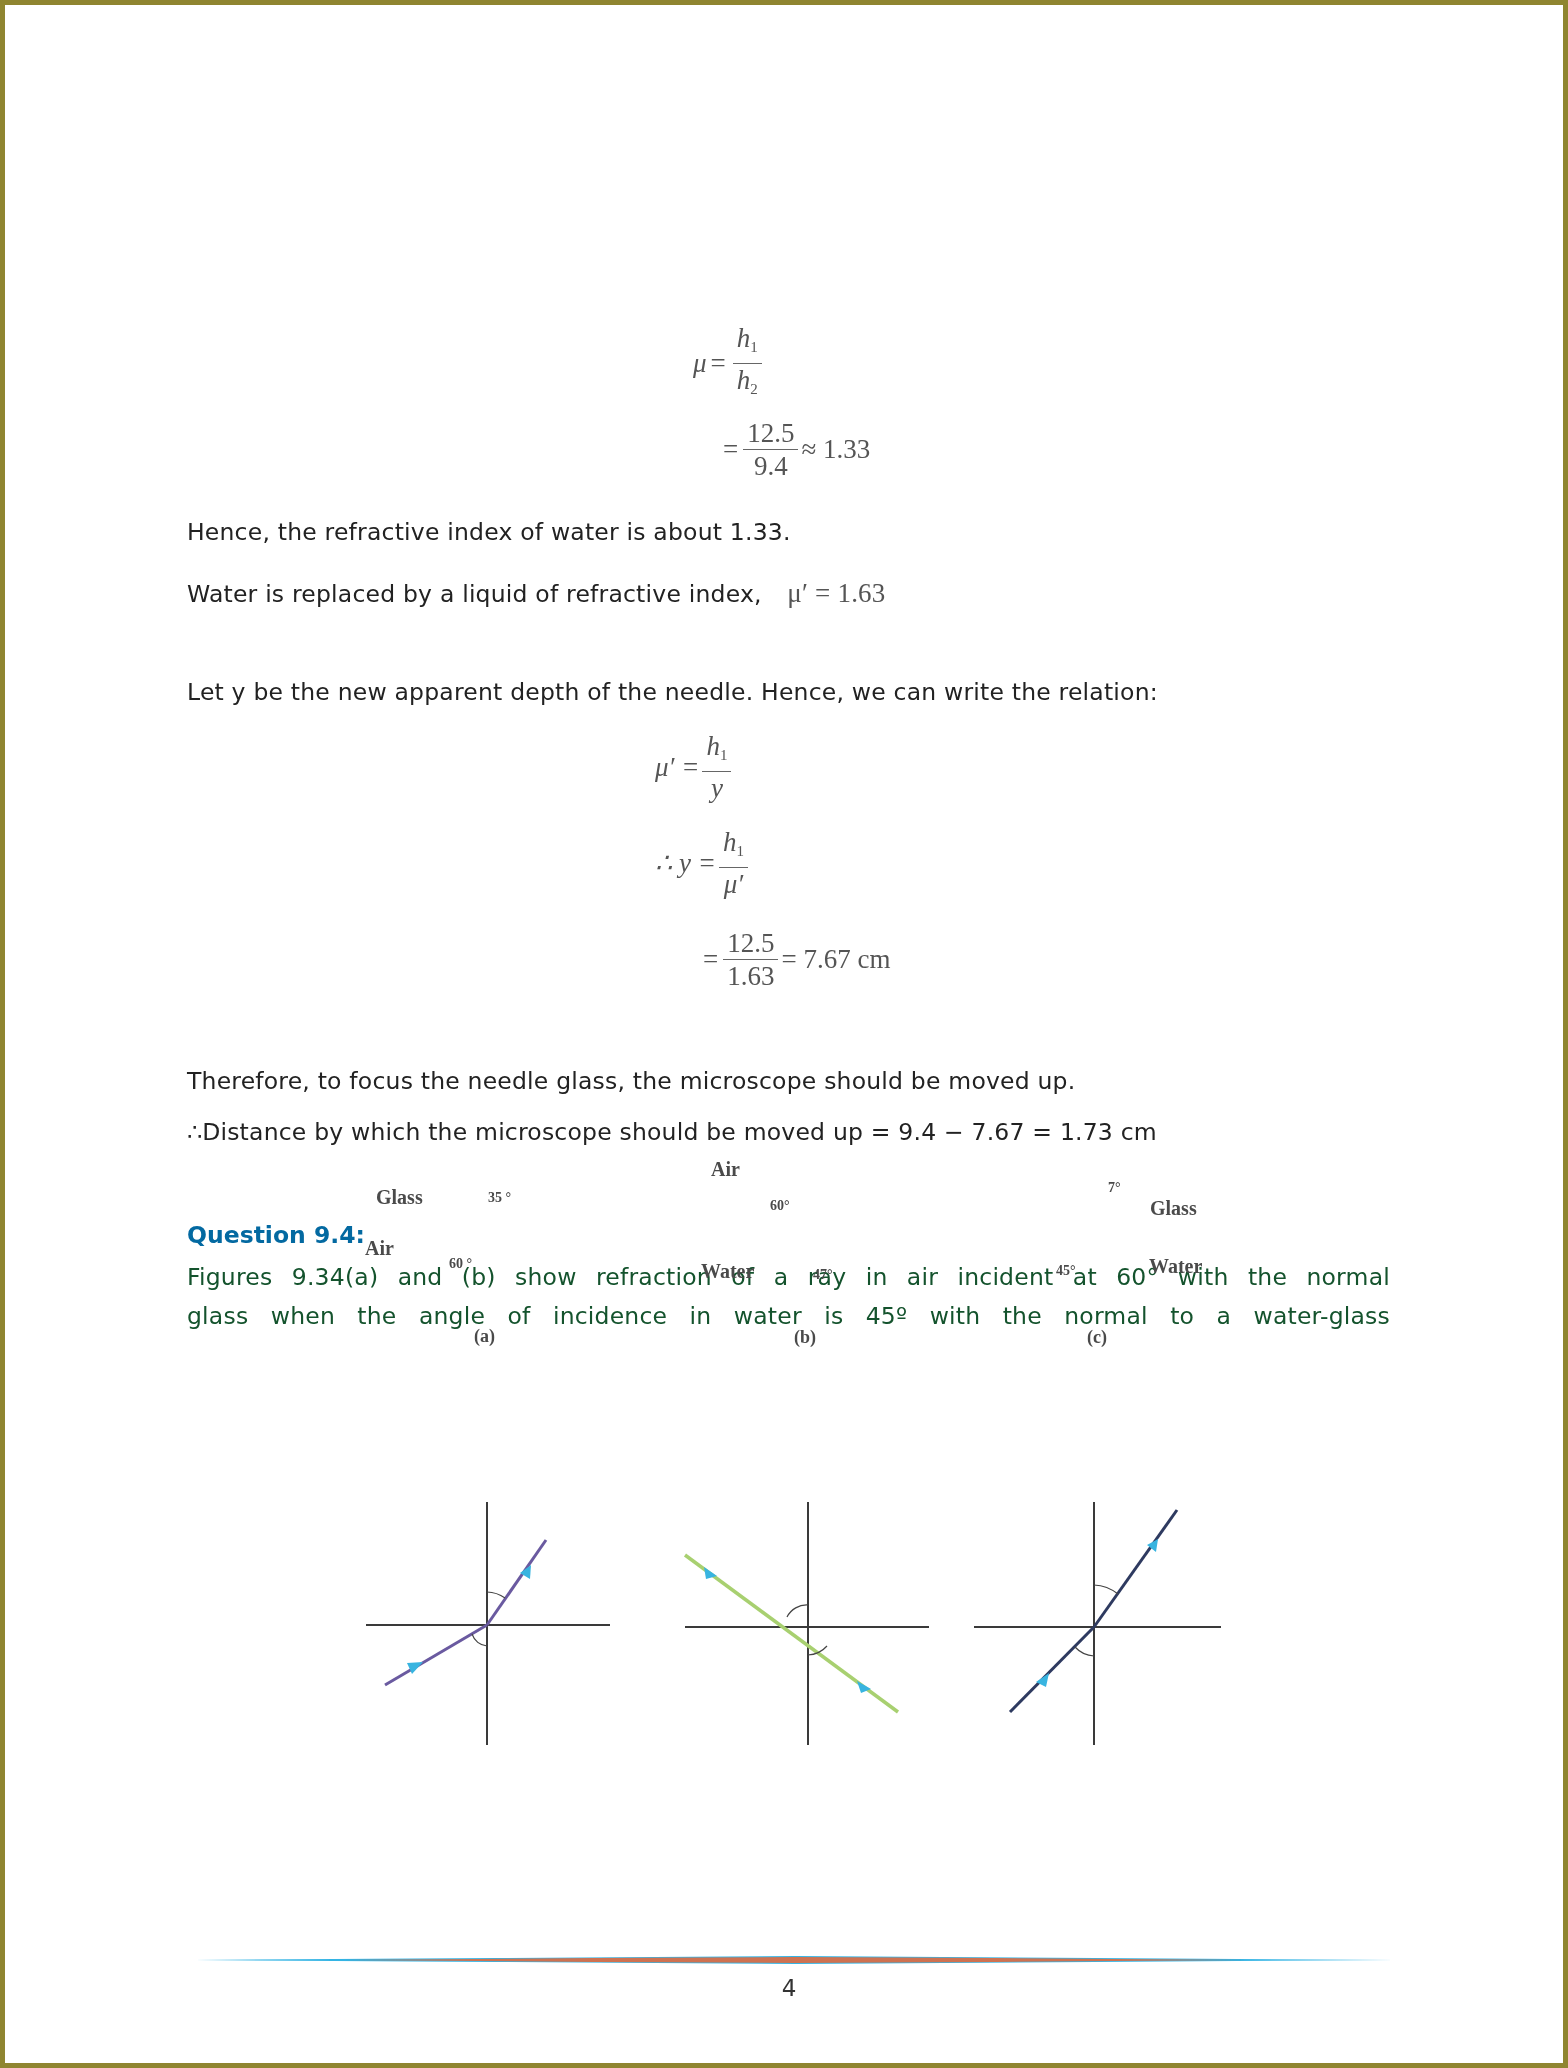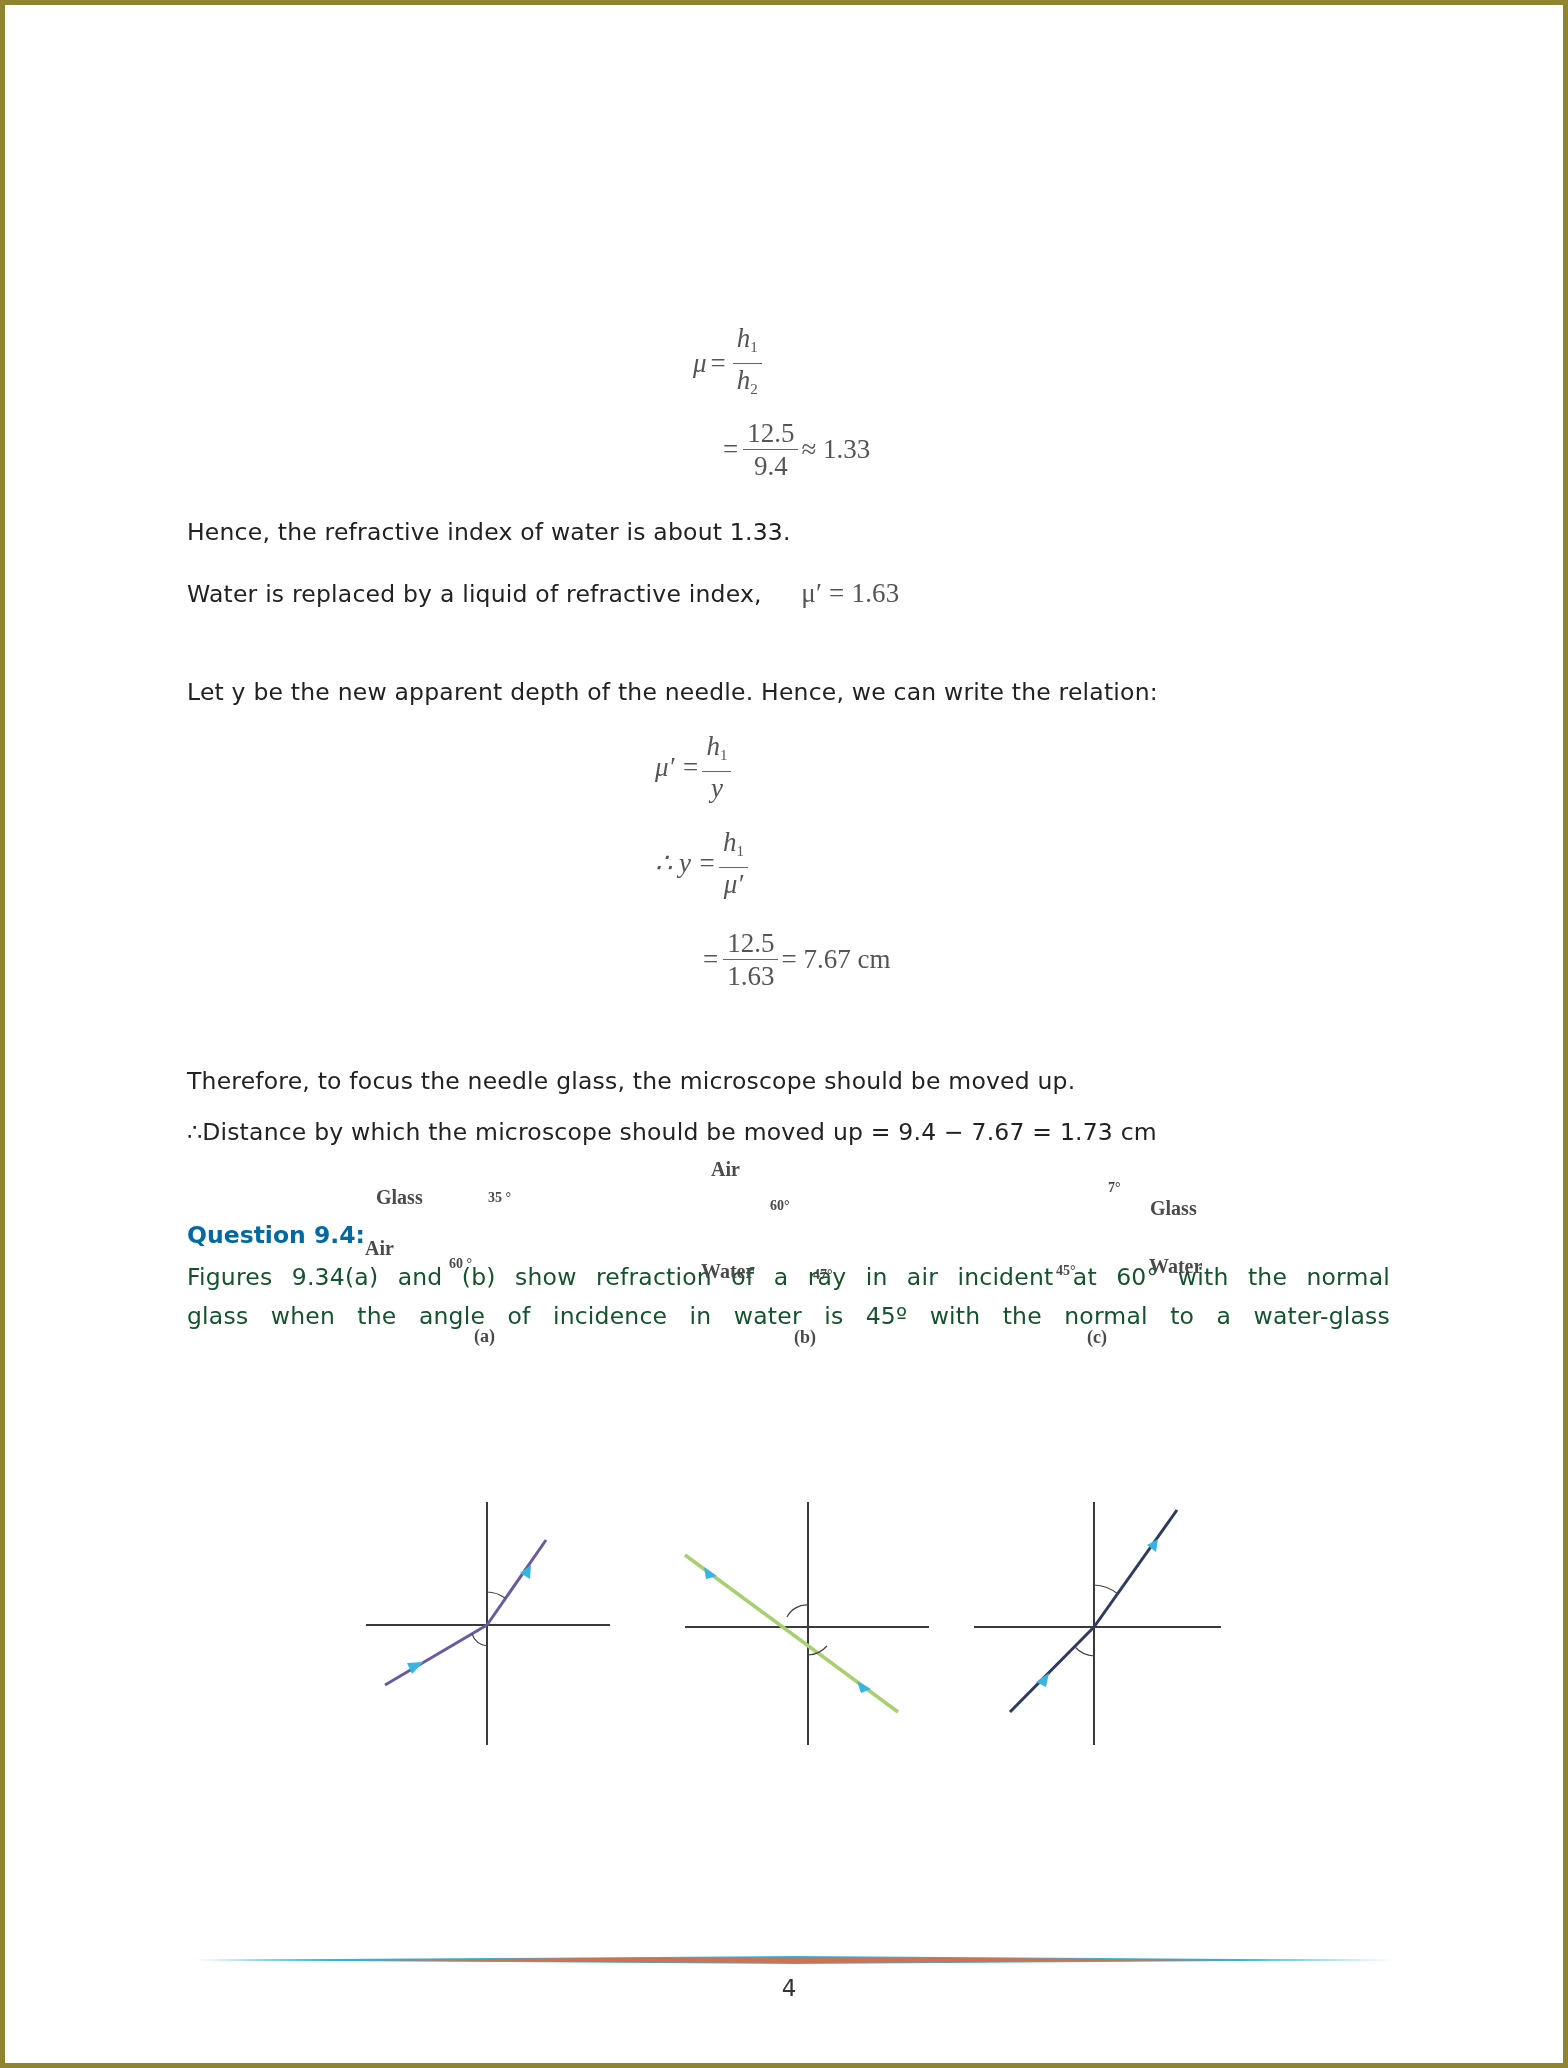--- a/index.html
+++ b/index.html
@@ -60,21 +60,21 @@
         <span class="den">9.4</span>
       </span>
       <span>≈ 1.33</span>
     </div>
   </div>
 
   <div class="txt" style="top:513px;">Hence, the refractive index of water is about 1.33.</div>
 
   <div class="txt" style="top:573px;">
     <span>Water is replaced by a liquid of refractive index,</span>
-    <span class="math" style="position:static; margin-left:32px; font-size:27px;">μ′ = 1.63</span>
+    <span class="math" style="position:static; margin-left:18px; font-size:27px;">μ′ = 1.63</span>
   </div>
 
   <div class="txt" style="top:673px;">Let y be the new apparent depth of the needle. Hence, we can write the relation:</div>
 
   <div class="math">
     <div class="eqline" style="left:650px; top:726px;">
       <i>μ′ =</i>
       <span class="frac">
         <span class="num"><i>h</i><sub>1</sub></span>
         <span class="den"><i>y</i></span>

